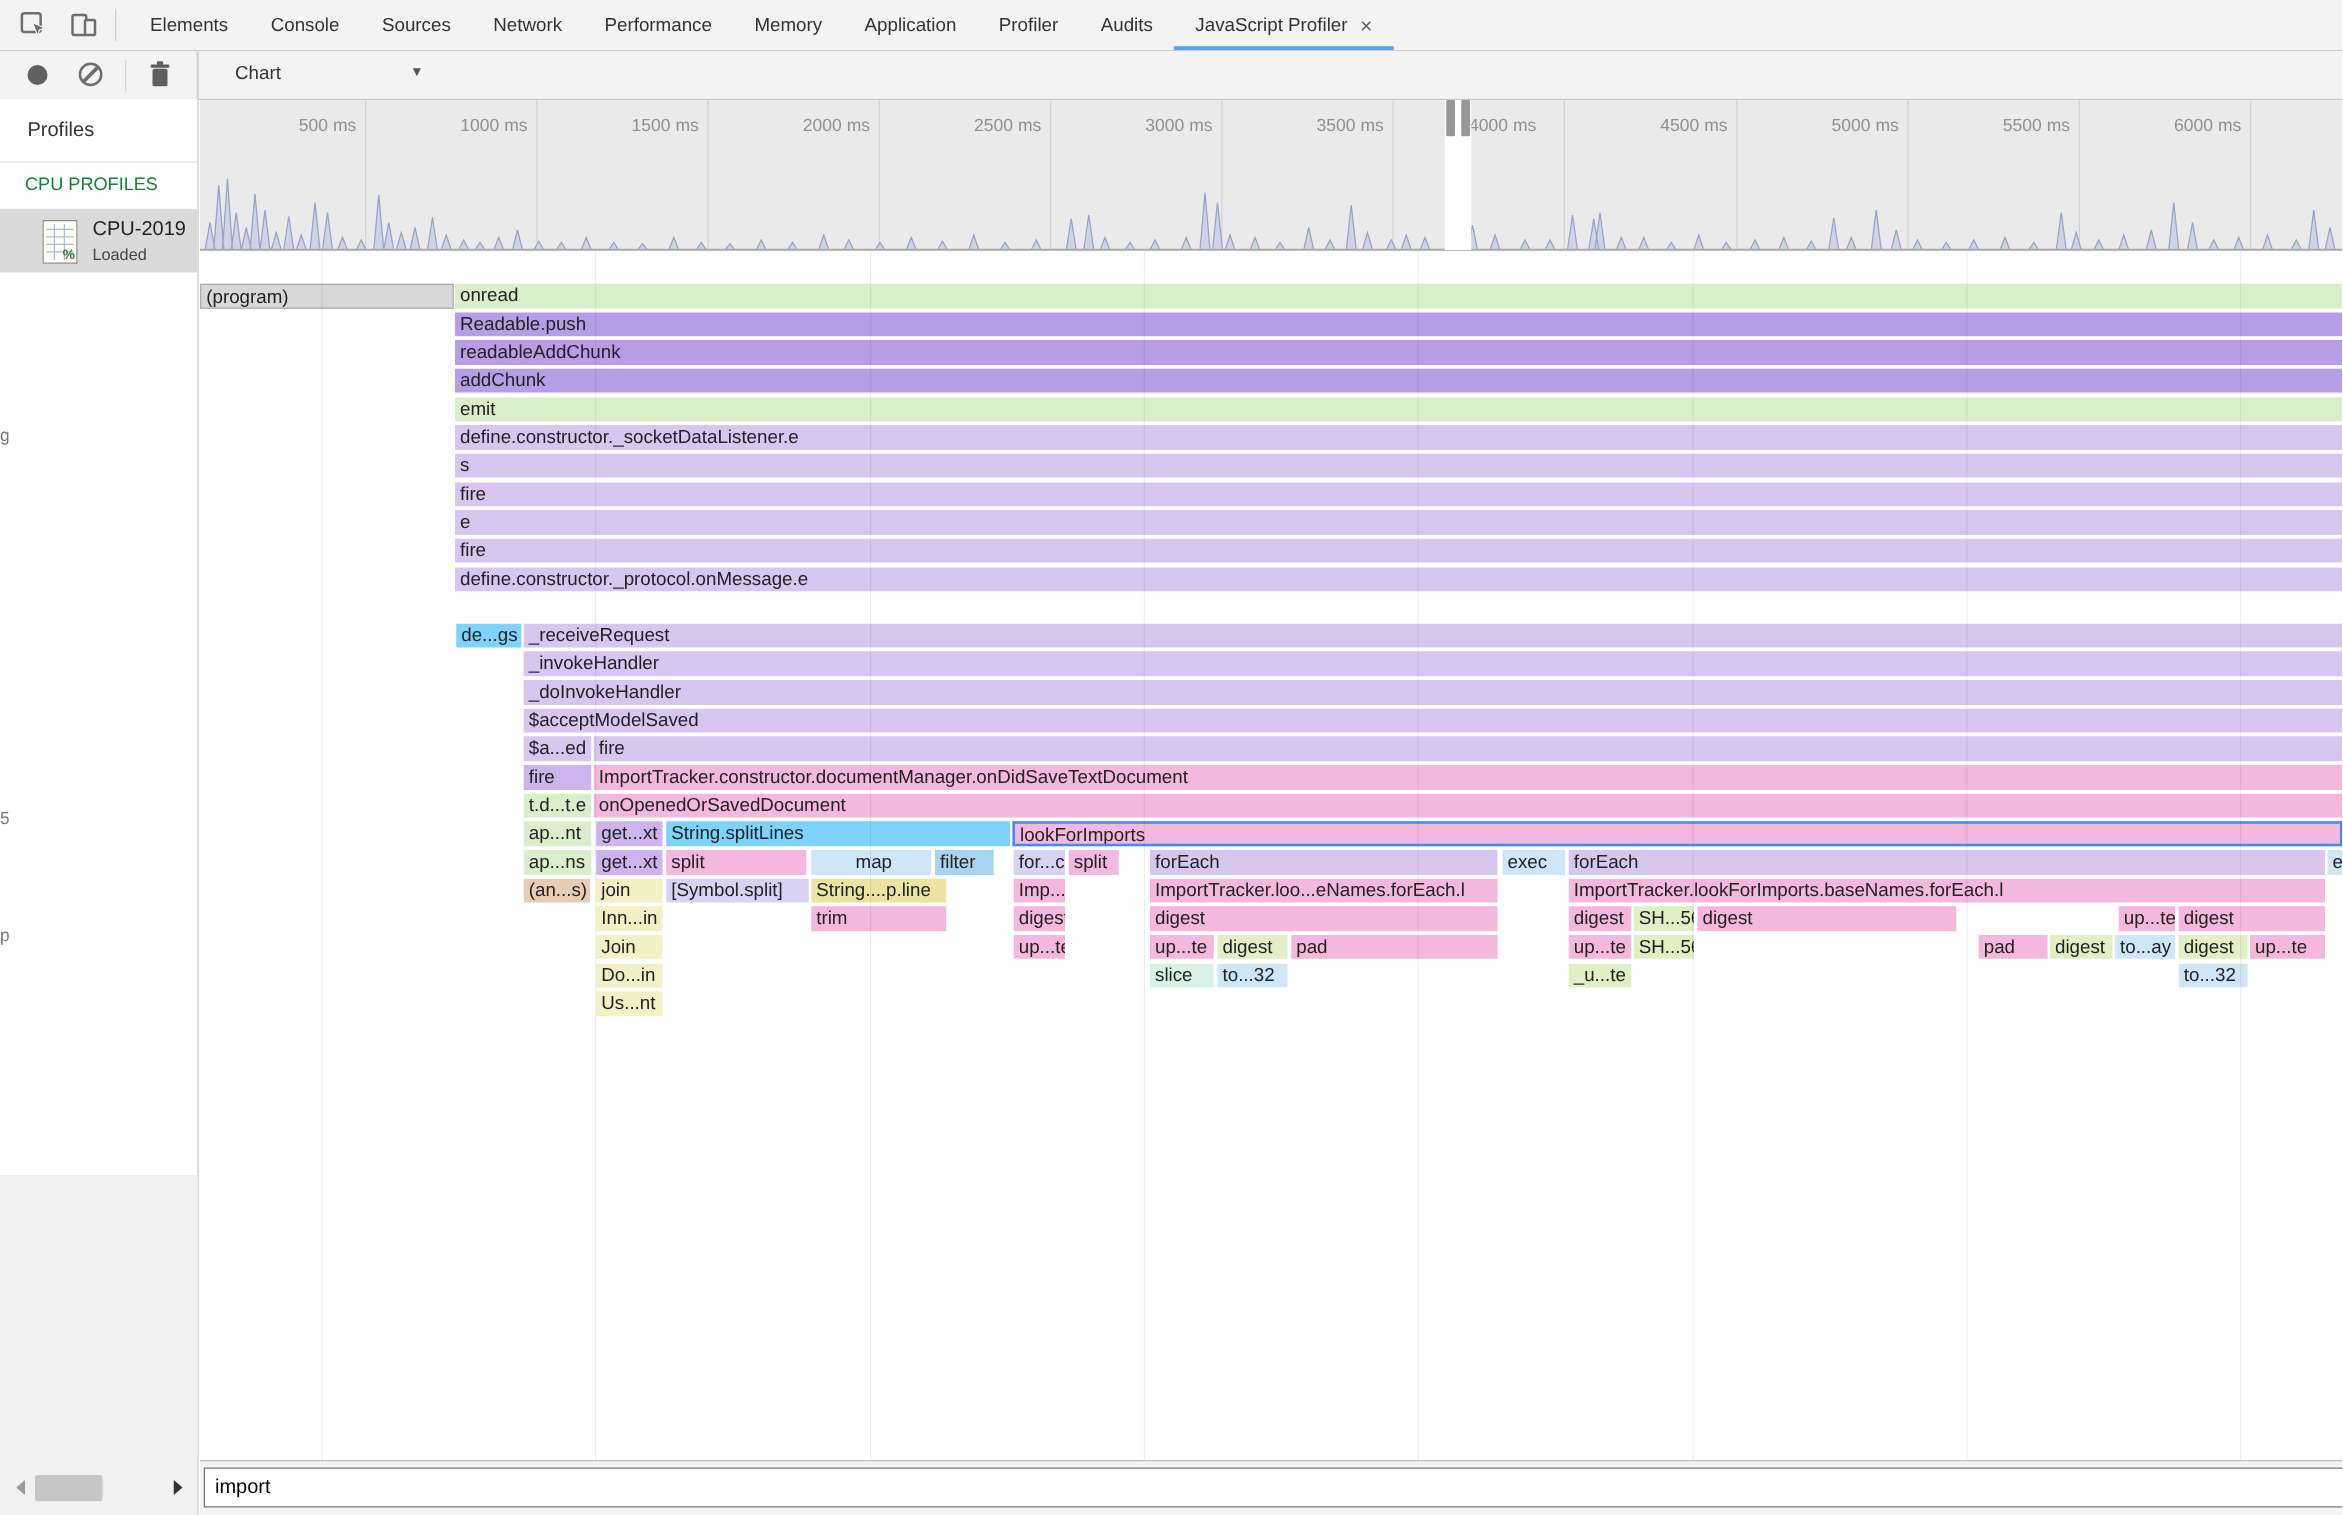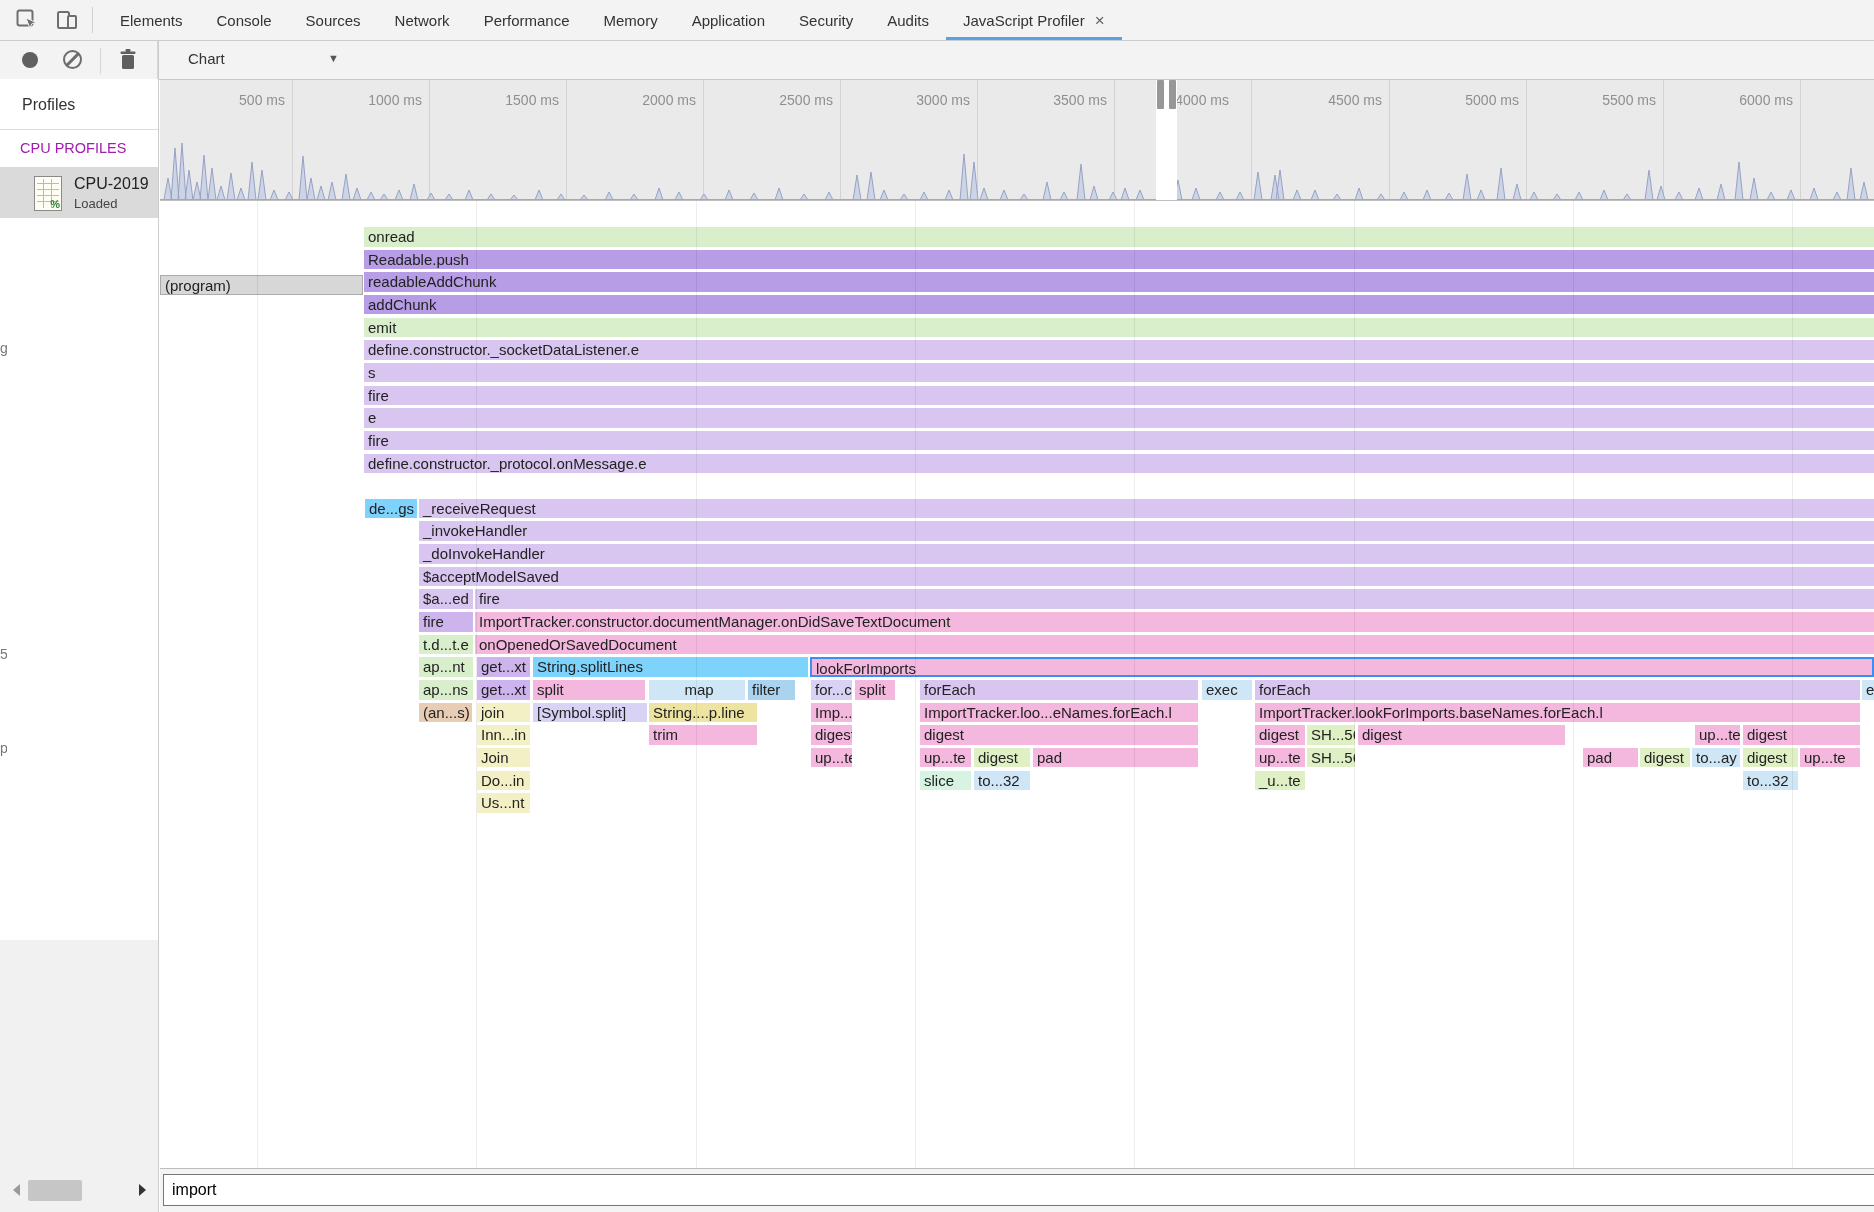--- a/index.html
+++ b/index.html
@@ -24,21 +24,21 @@
   #trash-btn{position:absolute;left:119px;top:7px;width:18px;height:24px;}
   #tb-sep2{position:absolute;left:157px;top:0;width:1px;height:38px;background:#d6d6d6;}
   #chart-select{position:absolute;left:170px;top:0;width:230px;height:38px;font-size:15px;color:#333;}
   #chart-select .val{position:absolute;left:18px;top:9px;}
   #chart-select .caret{position:absolute;left:158px;top:11px;font-size:11px;color:#555;}
   
   #sidebar{position:absolute;left:0;top:79px;width:158px;bottom:0;background:#fff;}
   #sidebar-header{position:absolute;left:0;top:0;width:100%;height:51px;border-bottom:1px solid #ddd;
                   font-size:16px;line-height:51px;padding-left:22px;box-sizing:border-box;}
   #sidebar-section{position:absolute;left:0;top:52px;width:100%;height:34px;font-size:14.5px;line-height:34px;
-                   padding-left:20px;box-sizing:border-box;color:#a21caf;}
+                   padding-left:20px;box-sizing:border-box;color:#15803d;}
   #profile-item{position:absolute;left:0;top:88px;width:100%;height:51px;background:#dadada;}
   #profile-icon{position:absolute;left:34px;top:9px;width:26px;height:33px;background:#fdfdf4;border:1px solid #8a8a8a;}
   #profile-icon .l{position:absolute;left:2px;right:2px;height:1px;background:#a9bdd6;}
   #profile-icon .v{position:absolute;top:2px;bottom:2px;width:1px;background:#a9bdd6;}
   #profile-icon .pct{position:absolute;right:1px;bottom:0;font-size:11px;font-weight:bold;color:#2e7d32;}
   #profile-name{position:absolute;left:74px;top:8px;font-size:16px;color:#222;}
   #profile-status{position:absolute;left:74px;top:29px;font-size:13px;color:#444;}
   #sidebar-bottom{position:absolute;left:0;top:861px;width:100%;bottom:0;background:#f1f1f1;}
   .edge-frag{position:absolute;left:0;width:7px;overflow:hidden;font-size:14px;color:#777;}
   #vdivider{position:absolute;left:158px;top:40px;width:1px;bottom:0;background:#ccc;z-index:30;}
@@ -53,21 +53,21 @@
   .ov-handle{position:absolute;top:0;width:7px;height:29px;background:#979797;border-radius:1px;}
   
   #ruler{position:absolute;left:160px;top:201px;width:1714px;height:25px;background:#fff;}
   .ruler-label{position:absolute;top:4px;font-size:14px;color:#555;transform:translateX(-100%);padding-right:5px;}
   .ruler-tick{position:absolute;top:0;width:1px;height:5px;background:#c2c2c2;}
   
   #flame{position:absolute;left:160px;top:201px;width:1714px;height:967px;background:#fff;overflow:hidden;}
   .gridline{position:absolute;top:0;bottom:0;width:1px;background:rgba(0,0,0,0.07);z-index:10;}
   .bar{position:absolute;height:19.5px;font-size:15px;line-height:19.5px;color:#222;
        padding-left:4px;box-sizing:border-box;overflow:hidden;white-space:nowrap;z-index:2;}
-  .bar.grey{border:1px solid #ababab;margin-top:48px;}
+  .bar.grey{border:1px solid #ababab;}
   .bar.sel{border:2px solid #3d8df5;z-index:4;padding-left:4px;}
   
   #bottombar{position:absolute;left:160px;top:1168px;width:1714px;height:44px;background:#f4f4f4;
              border-top:1px solid #bdbdbd;box-sizing:border-box;}
   #filter-input{position:absolute;left:3px;top:5px;width:1716px;height:32px;border:1px solid #767676;
                 background:#fff;font-family:"Liberation Sans",sans-serif;font-size:16px;padding:0 0 0 8px;box-sizing:border-box;}
   #hscroll{position:absolute;left:0;top:1168px;width:158px;height:44px;background:#f1f1f1;}
   #hs-left{position:absolute;left:13px;top:16px;width:0;height:0;border-right:7px solid #9a9a9a;
            border-top:6px solid transparent;border-bottom:6px solid transparent;}
   #hs-thumb{position:absolute;left:28px;top:12px;width:54px;height:21px;background:#c6c6c6;border-radius:2px;}
@@ -94,21 +94,21 @@
     </div>
     <div class="tb-sep"></div>
     <div id="tabs">
         <div class="tab">Elements</div>
         <div class="tab">Console</div>
         <div class="tab">Sources</div>
         <div class="tab">Network</div>
         <div class="tab">Performance</div>
         <div class="tab">Memory</div>
         <div class="tab">Application</div>
-        <div class="tab">Security</div>
+        <div class="tab">Profiler</div>
         <div class="tab">Audits</div>
         <div class="tab active">JavaScript Profiler<span class="close-x">×</span></div>
       </div>
   </div>
 
   <div id="toolbar">
     <div id="record-btn"></div>
     <div id="clear-btn"></div>
     <div id="tb-sep1"></div>
     <div id="trash-btn">

